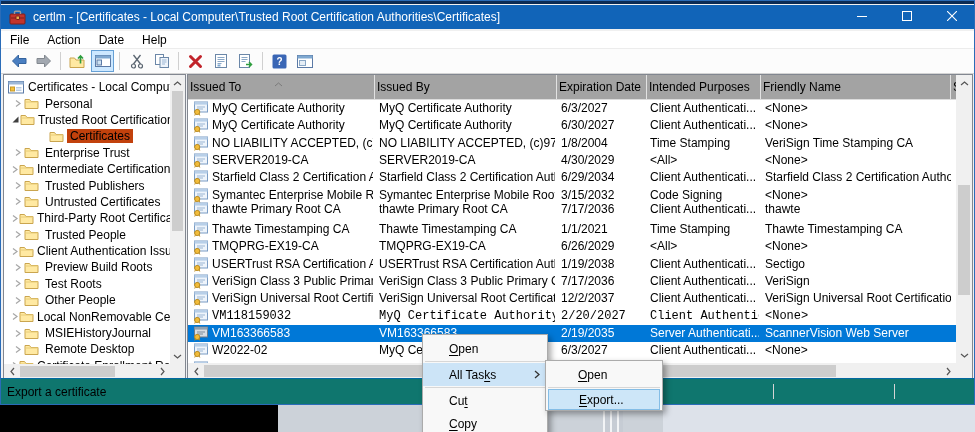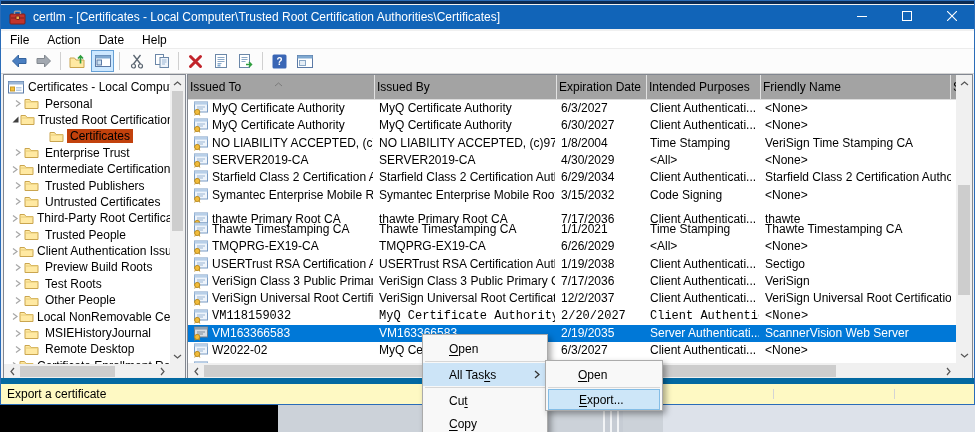--- a/index.html
+++ b/index.html
@@ -59,21 +59,21 @@
   .cert-ic{display:inline-flex;margin-right:4px;flex:none}
   .list-vscroll{position:absolute;right:0;top:0;width:16px;bottom:16px}
   .list-hscroll{position:absolute;left:0;bottom:0;height:16px;right:16px}
   .list-corner{position:absolute;right:0;bottom:0;width:16px;height:16px;background:#f0f0f0}
   .sbv-top{position:absolute;top:0;left:0;right:0;height:16px}
   .sbv-bot{position:absolute;bottom:0;left:0;right:0;height:16px}
   .sbh-left{position:absolute;left:0;top:0;bottom:0;width:16px}
   .sbh-right{position:absolute;right:0;top:0;bottom:0;width:16px}
 
   
-  .statusbar{position:absolute;left:0;bottom:0;width:100%;height:26px;background:#fef9c3;border-top:6px solid #0369a1;display:flex;align-items:center;padding-left:6px;z-index:4}
+  .statusbar{position:absolute;left:0;bottom:0;width:100%;height:26px;background:#0f766e;border-top:1px solid #0369a1;display:flex;align-items:center;padding-left:6px;z-index:4}
   .sb-sep{position:absolute;top:5px;bottom:5px;width:1px;background:#d4d4d4}
 
   
   .bottom-black{position:absolute;left:0;top:405px;width:278px;height:27px;background:#000}
   .bottom-gray{position:absolute;left:278px;top:405px;width:385px;height:27px;background:#ccd2d9}
   .bg-stripes{position:absolute;left:603px;top:407px;width:20px;height:25px;background:repeating-linear-gradient(90deg,#f2f4f6 0 2px,#c6ccd4 2px 7px)}
 
   
   .cmenu{position:absolute;background:#f8f8f8;border:1px solid #ababab;box-shadow:3px 3px 6px rgba(0,0,0,.35);padding:2px 0;z-index:50}
   .context-menu{left:422px;top:334px;width:126px;height:102px}
@@ -625,21 +625,21 @@
                     <circle cx="5.2" cy="11" r="2.6" fill="#f2bc3a" stroke="#b98a1e"></circle>
                   </svg>
                 </span>
                 <span>Symantec Enterprise Mobile Ro...</span>
               </div>
               <div class="cell c1">Symantec Enterprise Mobile Root ...</div>
               <div class="cell c2">3/15/2032</div>
               <div class="cell c3">Code Signing</div>
               <div class="cell c4">&lt;None&gt;</div>
             </div>
-            <div class="lv-row" style="top: 111px; text-decoration: underline;">
+            <div class="lv-row" style="top: 101px; text-decoration: underline;">
               <div class="cell c0">
                 <span class="cert-ic">
                   <svg width="16" height="15">
                     <rect x="2.5" y="1" width="13" height="10" fill="#eef4fb" stroke="#7a9cc4"></rect>
                     <rect x="2.5" y="1" width="13" height="2.6" fill="#b8cfe8"></rect>
                     <path d="M5 6 h8 M5 8 h6" stroke="#9bb6d4"></path>
                     <path d="M4 11.5 l-1.3 3 M6.5 11.5 l1.3 3" stroke="#b98a1e"></path>
                     <circle cx="5.2" cy="11" r="2.6" fill="#f2bc3a" stroke="#b98a1e"></circle>
                   </svg>
                 </span>

